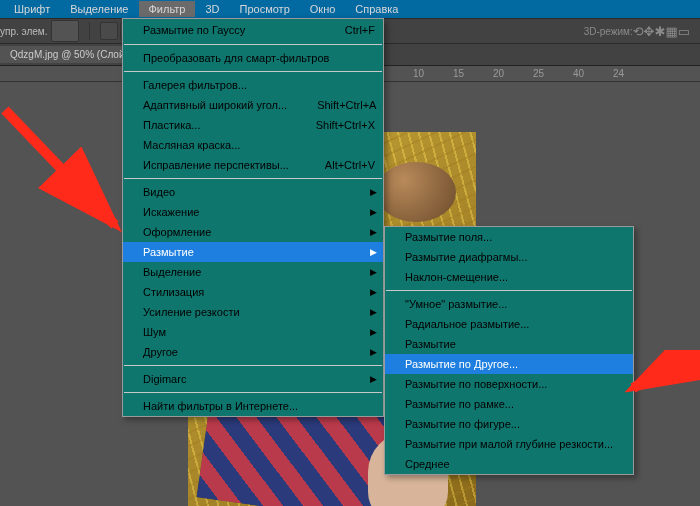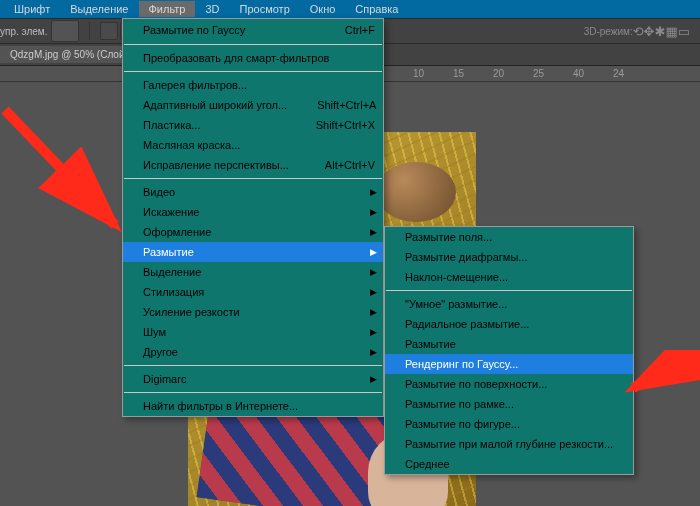--- a/index.html
+++ b/index.html
@@ -202,21 +202,21 @@
   <div class="row">
       <span>"Умное" размытие...</span>
     </div>
   <div class="row">
       <span>Радиальное размытие...</span>
     </div>
   <div class="row">
       <span>Размытие</span>
     </div>
   <div class="row sel">
-      <span>Рендеринг по Гауссу...</span>
+      <span>Размытие по Другое...</span>
     </div>
   <div class="row">
       <span>Размытие по поверхности...</span>
     </div>
   <div class="row">
       <span>Размытие по рамке...</span>
     </div>
   <div class="row">
       <span>Размытие по фигуре...</span>
     </div>

